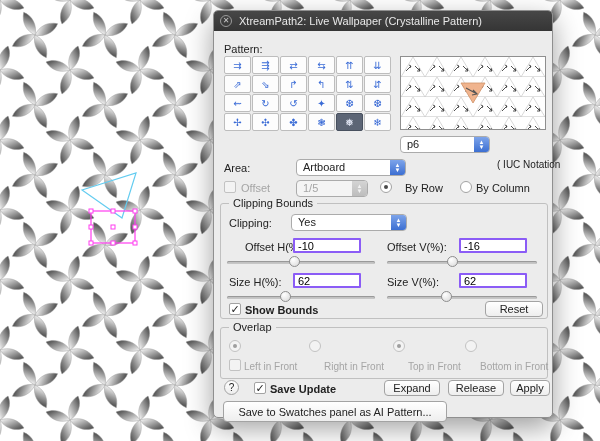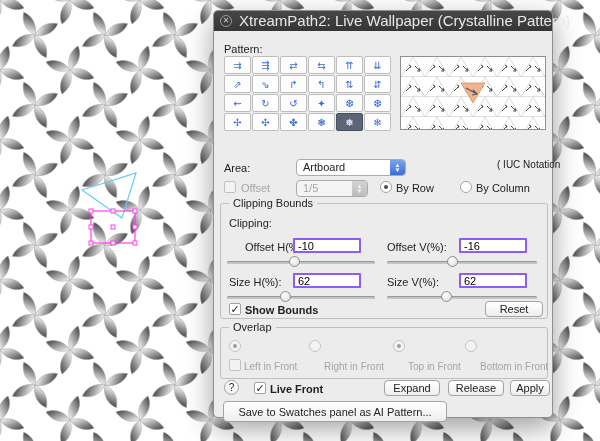--- a/index.html
+++ b/index.html
@@ -9,21 +9,21 @@
   .bg { position:absolute; left:0; top:0; }
   .selection { position:absolute; left:78px; top:168px; }
 
   
   .dialog { position:absolute; left:213px; top:10px; width:340px; height:408px;
     background:#ececec; border:1px solid #8f8f8f; border-radius:5px;
     box-shadow:0 10px 28px rgba(0,0,0,.38); }
   .titlebar { position:absolute; left:0; top:0; width:100%; height:20px;
     background:linear-gradient(#474747,#353535); border-radius:4px 4px 0 0;
     color:#e8e8e8; }
-  .title { position:absolute; left:25px; top:0; line-height:20px; font-size:15px; white-space:nowrap; }
+  .title { position:absolute; left:25px; top:0; line-height:20px; font-size:11px; white-space:nowrap; }
   .close { position:absolute; left:6px; top:4px; width:12px; height:12px; border-radius:50%;
     border:1px solid #9a9a9a; color:#c8c8c8; font-size:8px; line-height:10px; text-align:center; cursor:default; }
 
   .lbl { position:absolute; white-space:nowrap; }
   .dis { color:#a5a5a5; }
 
   
   .dd { position:absolute; height:17px; background:#fff; border:1px solid #ababab; border-radius:4px;
     padding-left:6px; line-height:15px; font-size:11px; }
   .dd .dd-arrows { position:absolute; right:0; top:0; bottom:0; width:15px;
@@ -170,20 +170,27 @@
             <path d="M14,9 l5,5 M18,11 l1,3 -3,0" stroke="#3c3c3c" stroke-width="0.9" fill="none"></path>
           </pattern>
         </defs>
         <rect width="144" height="72" fill="#ffffff"></rect>
         <rect width="144" height="72" fill="url(#tri)"></rect>
         <polygon points="60,26 84,26 72,46" fill="#f0b48e" stroke="#cf9268" stroke-width="0.8"></polygon>
         <path d="M65,31 l11,6 M72,33 l4,4 -5,1" fill="none" stroke="#555555" stroke-width="1.2"></path>
       </svg>
     </div>
 
+    <div class="dd" style="left:186px;top:125px;width:90px">
+      <span>p6</span>
+      <span class="dd-arrows">
+        <span>▲</span>
+          <span>▼</span>
+      </span>
+    </div>
     <div class="lbl small" style="left:283px;top:128px">( IUC Notation</div>
 
     <div class="lbl" style="left:10px;top:151px">Area:</div>
     <div class="dd" style="left:82px;top:148px;width:110px">
       <span>Artboard</span>
       <span class="dd-arrows">
         <span>▲</span>
           <span>▼</span>
       </span>
     </div>
@@ -193,28 +200,35 @@
     <div class="dd disabled" style="left:82px;top:169px;width:72px">
       <span>1/5</span>
       <span class="dd-arrows">
         <span>▲</span>
           <span>▼</span>
       </span>
     </div>
     <div class="radio" style="left:166px;top:170px">
         <div class="dot"></div>
       </div>
-    <div class="lbl" style="left:182px;top:171px">By Row</div>
+    <div class="lbl" style="left:191px;top:171px">By Row</div>
     <div class="radio" style="left:246px;top:170px"></div>
     <div class="lbl" style="left:262px;top:171px">By Column</div>
 
     <div class="fs" style="left:6px;top:192px;width:328px;height:116px">
       <div class="legend">Clipping Bounds</div>
 
       <div class="lbl" style="left:8px;top:13px">Clipping:</div>
+      <div class="dd" style="left:70px;top:10px;width:116px">
+        <span>Yes</span>
+        <span class="dd-arrows">
+          <span>▲</span>
+            <span>▼</span>
+        </span>
+      </div>
 
       <div class="lbl" style="left:24px;top:37px">Offset H(%):</div>
       <input class="tin" style="left: 72px; top: 34px;" value="-10">
       <div class="lbl" style="left:166px;top:37px">Offset V(%):</div>
       <input class="tin" style="left: 238px; top: 34px;" value="-16">
 
       <div class="slider" style="left:6px;top:52px;width:148px">
         <div class="track"></div>
         <div class="thumb" style="left:45%"></div>
       </div>
@@ -259,20 +273,20 @@
       <div class="lbl small dis" style="left:187px;top:13px">Top in Front</div>
 
       <div class="radio disabled" style="left:244px;top:12px"></div>
       <div class="lbl small dis" style="left:259px;top:13px">Bottom in Front</div>
 
       <div class="cbx off disabled" style="left:8px;top:31px"></div>
     </div>
 
     <div class="help" style="left:10px;top:369px">?</div>
     <div class="cbx" style="left:40px;top:371px">✓</div>
-    <div class="lbl" style="left:56px;top:372px;font-weight:bold">Live Front</div>
+    <div class="lbl" style="left:56px;top:372px;font-weight:bold">Save Update</div>
     <div class="btn" style="left:170px;top:369px;width:56px">Expand</div>
     <div class="btn" style="left:234px;top:369px;width:56px">Release</div>
     <div class="btn" style="left:296px;top:369px;width:40px">Apply</div>
 
     <div class="btn" style="left:9px;top:390px;width:224px;height:21px">Save to Swatches panel as AI Pattern...</div>
   </div>
 </div>
 
 </body></html>

